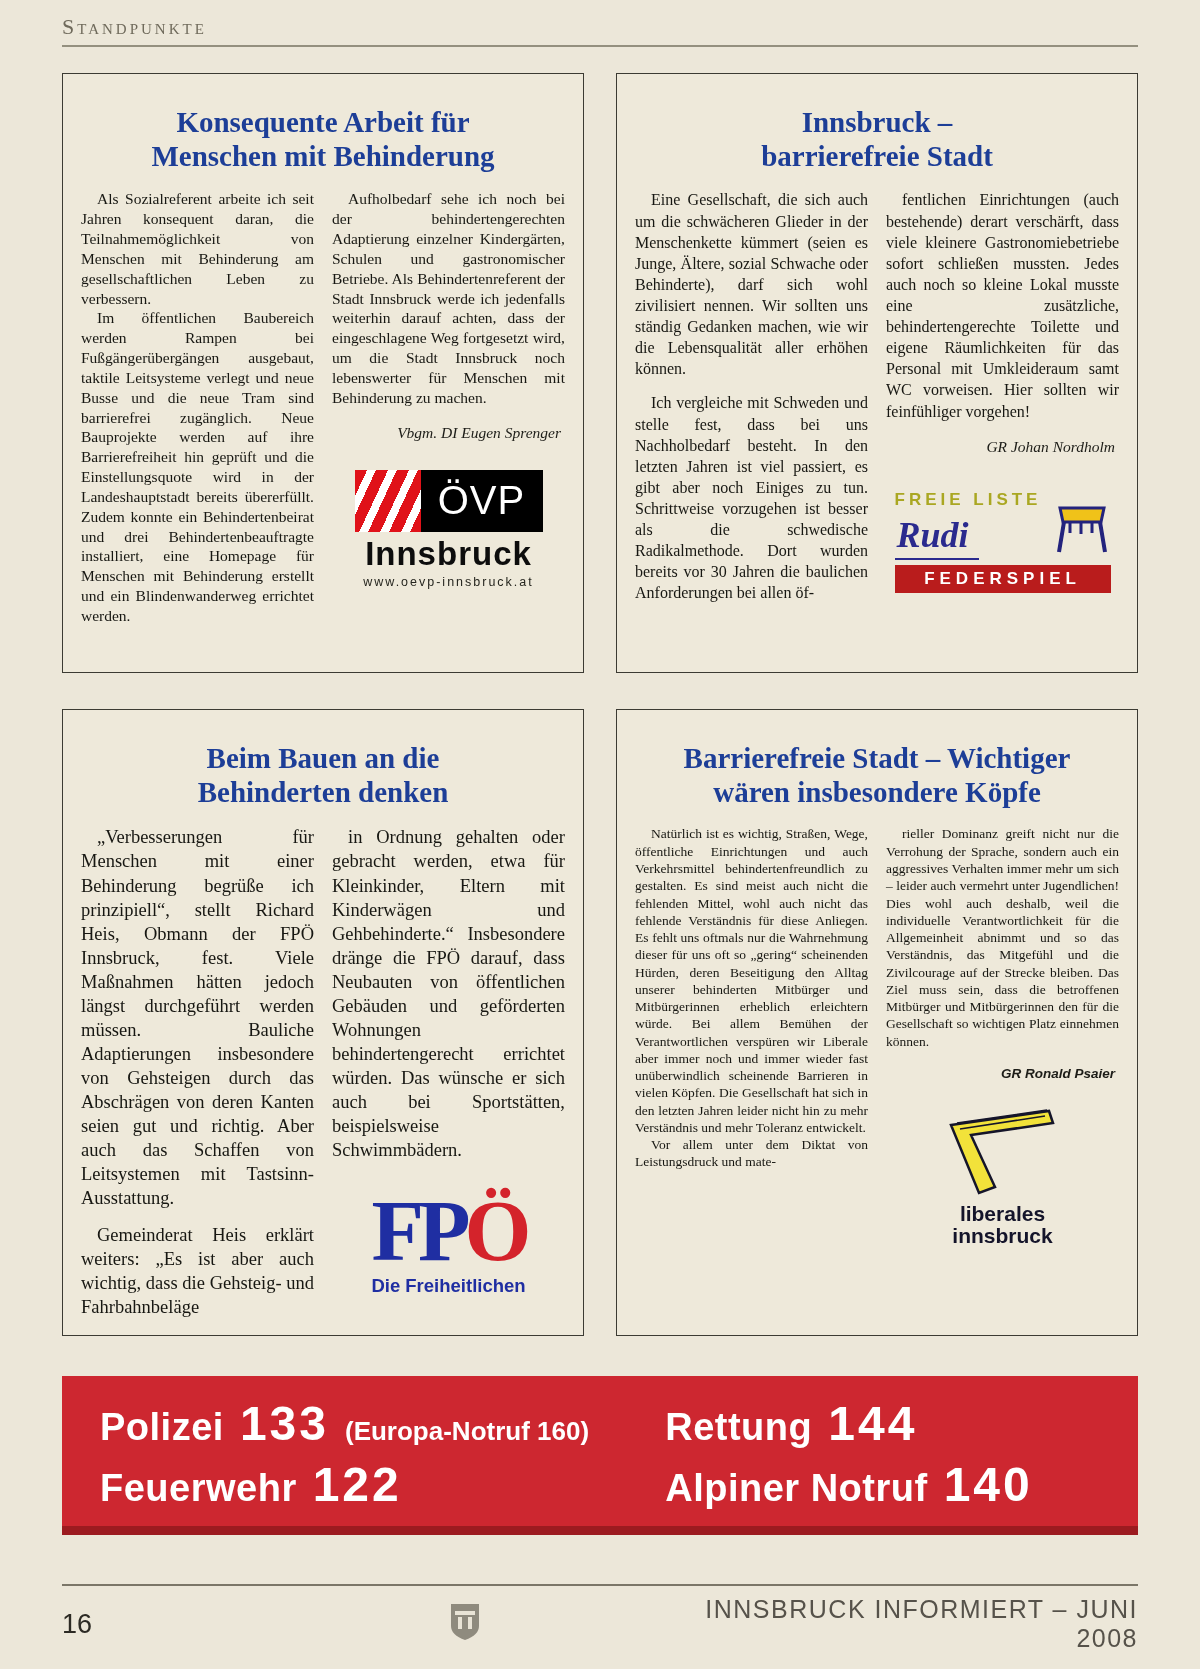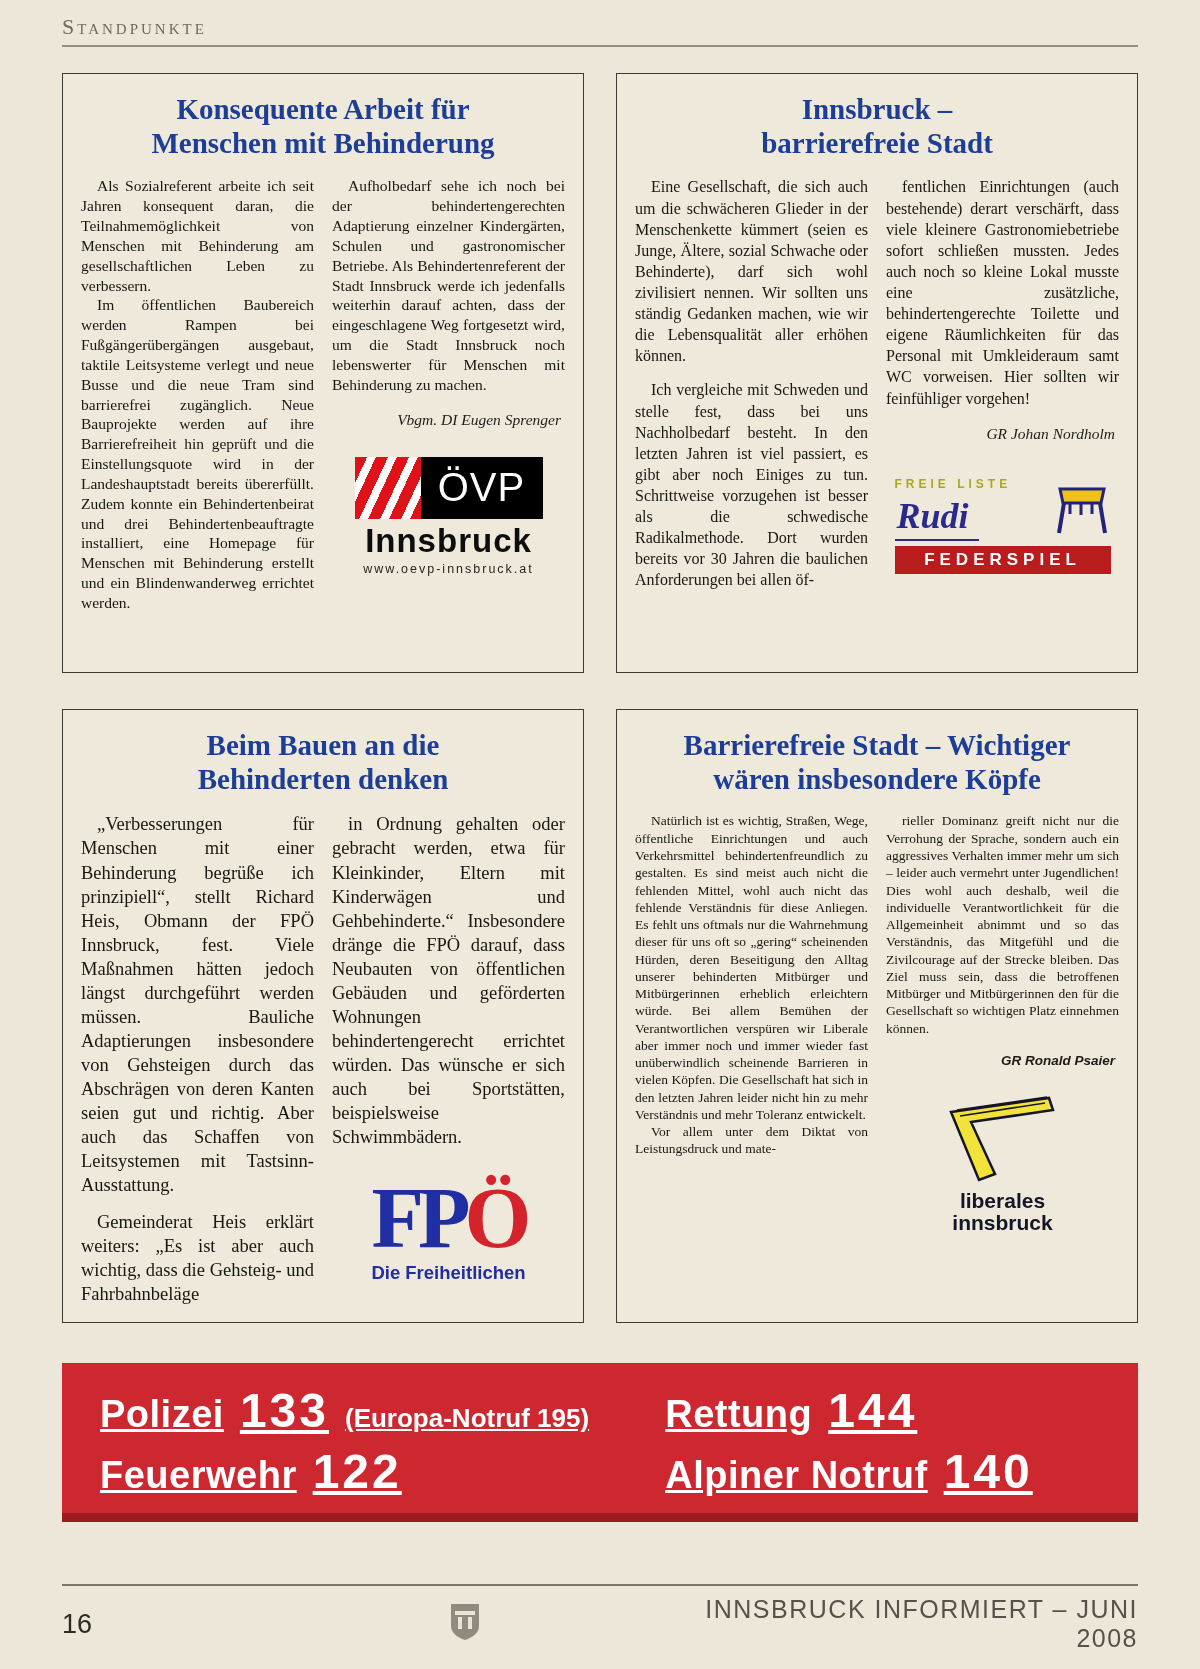--- a/index.html
+++ b/index.html
@@ -34,21 +34,21 @@
   
   .grid {
     display: grid;
     grid-template-columns: 1fr 1fr;
     column-gap: 32px;
     row-gap: 36px;
   }
   .box {
     border: 1.5px solid #3c3b33;
     background: #eee9da;
-    padding: 10px 18px 16px;
+    padding: 23px 18px 16px;
   }
   .row1 { min-height: 600px; }
   .row2 { min-height: 595px; }
   .box-title {
     margin: 8px 0 16px;
     text-align: center;
     font-size: 29px;
     line-height: 1.18;
     font-weight: bold;
     color: #1d3e97;
@@ -88,21 +88,21 @@
     display: flex; align-items: center; justify-content: center;
     letter-spacing: 1px;
   }
   .oevp-city { font-weight: bold; font-size: 33px; color: #0d0d0d; margin-top: 3px; letter-spacing: 1px; }
   .oevp-url { font-size: 12.5px; letter-spacing: 2px; color: #26261f; margin-top: 2px; }
 
   
   .feder { margin: 34px auto 0; width: 216px; font-family: "Liberation Sans", sans-serif; }
   .feder-top { display: flex; align-items: flex-end; gap: 6px; }
   .feder-left { flex: 1; }
-  .feder-list { font-size: 12px; font-weight: bold; letter-spacing: 4px; color: #aaa722; }
+  .feder-list { font-size: 17px; font-weight: bold; letter-spacing: 4px; color: #aaa722; }
   .feder-first {
     display: inline-block;
     font-family: "Liberation Serif", serif;
     font-style: italic; font-weight: bold;
     font-size: 36px; color: #2a2a8e;
     border-bottom: 2px solid #2a2a8e;
     padding: 0 10px 2px 2px;
     margin-top: 4px;
   }
   .feder-bar {
@@ -125,21 +125,20 @@
   
   .banner {
     margin-top: 40px;
     background: #cd2730;
     border-bottom: 9px solid #9c1b20;
     color: #fff;
     display: flex;
     padding: 20px 38px 14px;
     font-family: "Liberation Sans", sans-serif;
     font-weight: bold;
-    text-decoration: underline;
   }
   .banner-col { display: flex; flex-direction: column; gap: 6px; }
   .banner-left { flex: 1.3; }
   .banner-right { flex: 1; }
   .bline { display: flex; align-items: baseline; gap: 16px; white-space: nowrap; }
   .blabel { font-size: 38px; letter-spacing: 0.5px; }
   .bnum { font-size: 48px; letter-spacing: 3px; }
   .bsuffix { font-size: 26px; }
 
   
@@ -272,21 +271,21 @@
       </div>
     </section>
 
   </main>
 
   <section class="banner">
     <div class="banner-col banner-left">
       <div class="bline">
         <span class="blabel">Polizei</span>
         <span class="bnum">133</span>
-        <span class="bsuffix">(Europa-Notruf 195)</span>
+        <span class="bsuffix">(Europa-Notruf 160)</span>
       </div>
       <div class="bline">
         <span class="blabel">Feuerwehr</span>
         <span class="bnum">122</span>
       </div>
     </div>
     <div class="banner-col banner-right">
       <div class="bline">
         <span class="blabel">Rettung</span>
         <span class="bnum">144</span>

